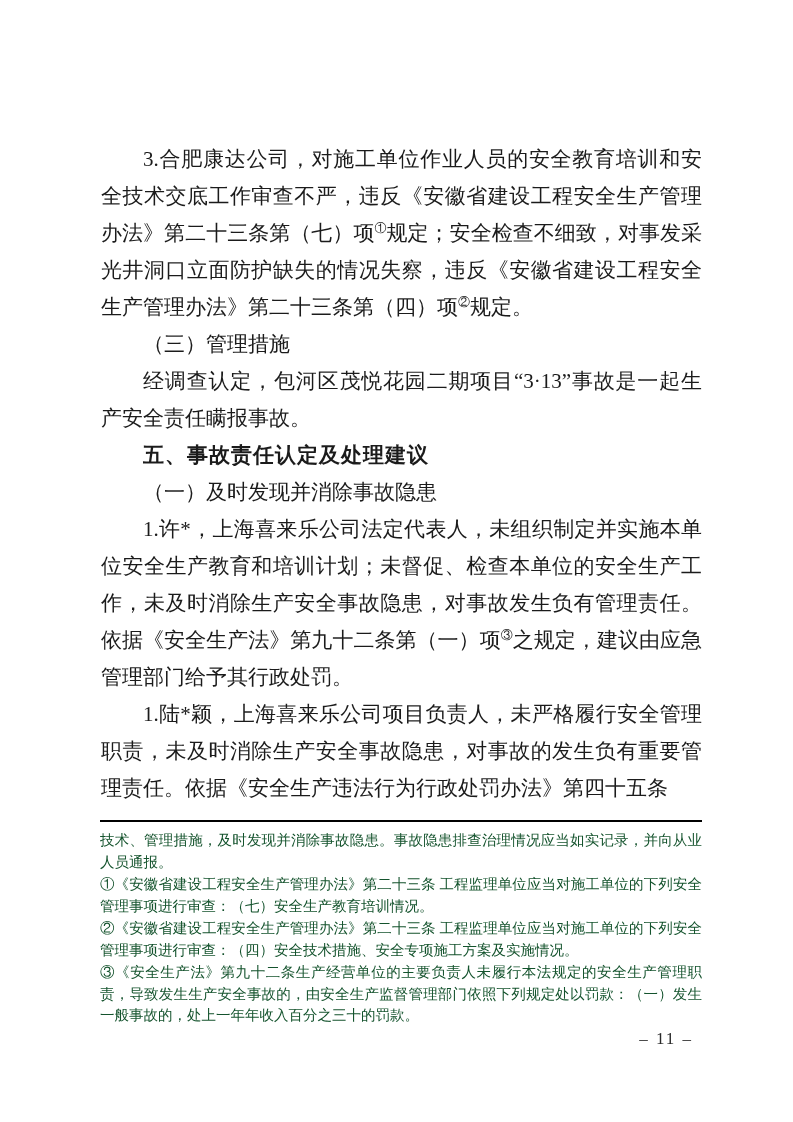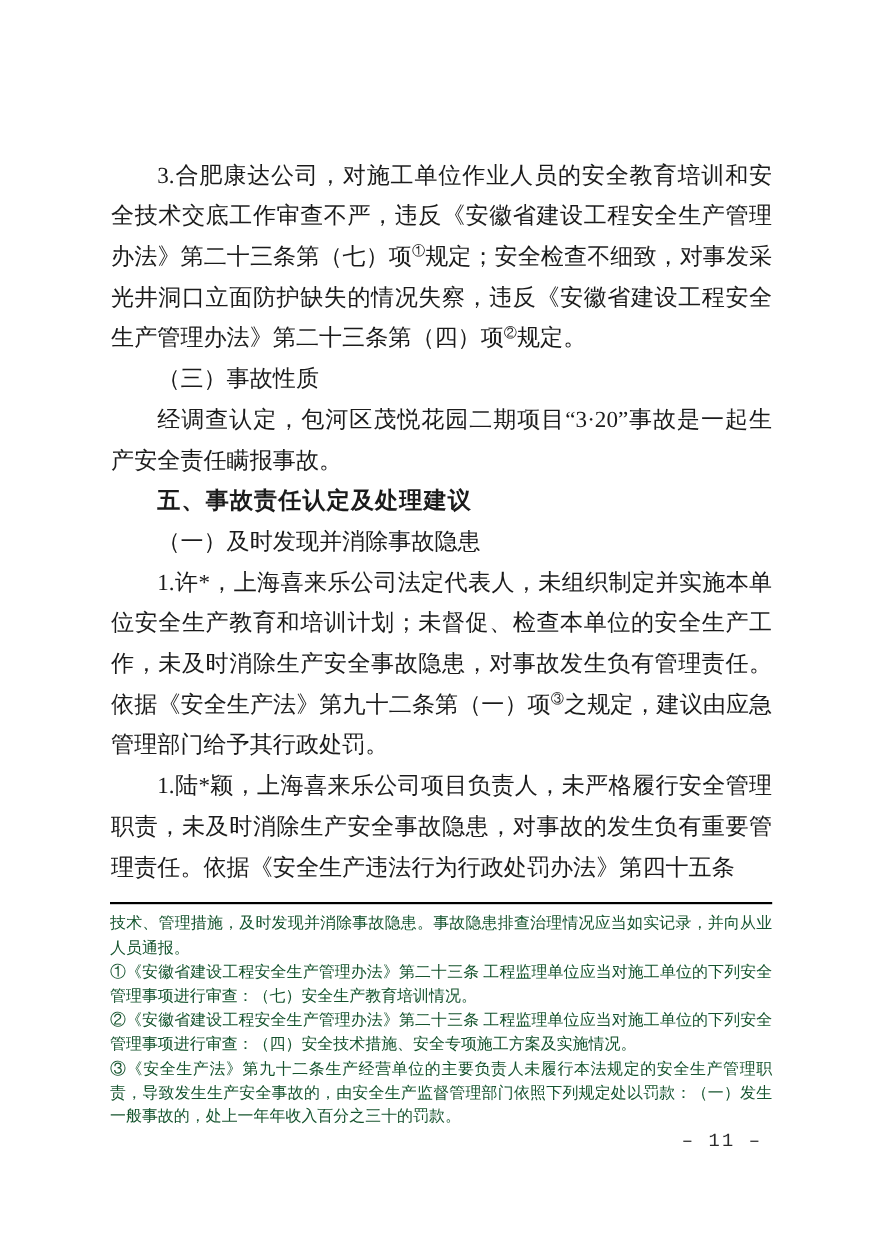--- a/index.html
+++ b/index.html
@@ -56,35 +56,35 @@
     margin: 0 0 1px 0;
     text-indent: 0;
   }
   .page-number {
     position: absolute;
     top: 1029px;
     right: 100px;
     font-size: 17px;
     letter-spacing: 2px;
     color: #2a2a2a;
-    font-family: Liberation Mono, monospace;
+    font-family: Liberation Serif, serif;
   }
 </style>
 </head>
 <body>
 
 <div class="page">
 
   <div class="main-text">
 
     <p><span>3.合肥康达公司，对施工单位作业人员的安全教育培训和安全技术交底工作审查不严，违反《安徽省建设工程安全生产管理办法》第二十三条第（七）项</span><sup>①</sup><span>规定；安全检查不细致，对事发采光井洞口立面防护缺失的情况失察，违反《安徽省建设工程安全生产管理办法》第二十三条第（四）项</span><sup>②</sup><span>规定。</span></p>
 
-    <p>（三）事故性质</p>
+    <p>（三）管理措施</p>
 
-    <p>经调查认定，包河区茂悦花园二期项目“3·20”事故是一起生产安全责任瞒报事故。</p>
+    <p>经调查认定，包河区茂悦花园二期项目“3·13”事故是一起生产安全责任瞒报事故。</p>
 
     <p class="heading-bold">五、事故责任认定及处理建议</p>
 
     <p>（一）及时发现并消除事故隐患</p>
 
     <p><span>1.许*，上海喜来乐公司法定代表人，未组织制定并实施本单位安全生产教育和培训计划；未督促、检查本单位的安全生产工作，未及时消除生产安全事故隐患，对事故发生负有管理责任。依据《安全生产法》第九十二条第（一）项</span><sup>③</sup><span>之规定，建议由应急管理部门给予其行政处罚。</span></p>
 
     <p>1.陆*颖，上海喜来乐公司项目负责人，未严格履行安全管理职责，未及时消除生产安全事故隐患，对事故的发生负有重要管理责任。依据《安全生产违法行为行政处罚办法》第四十五条</p>
 
   </div>

